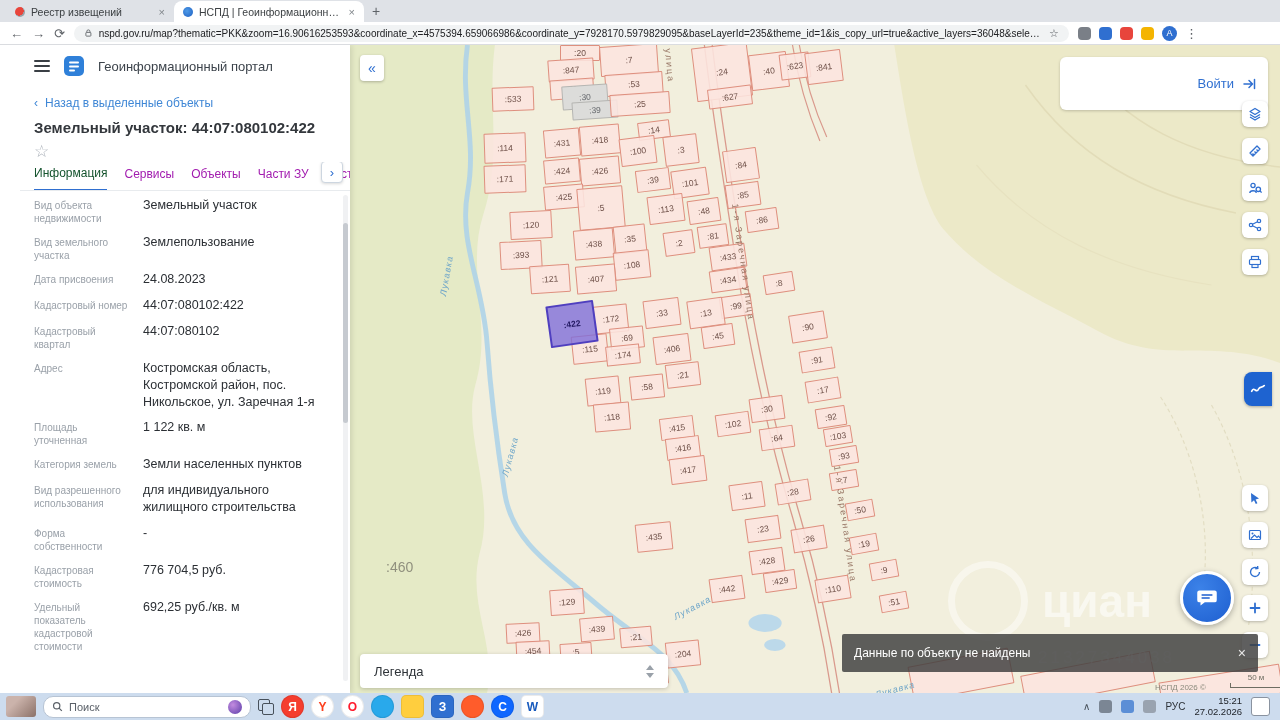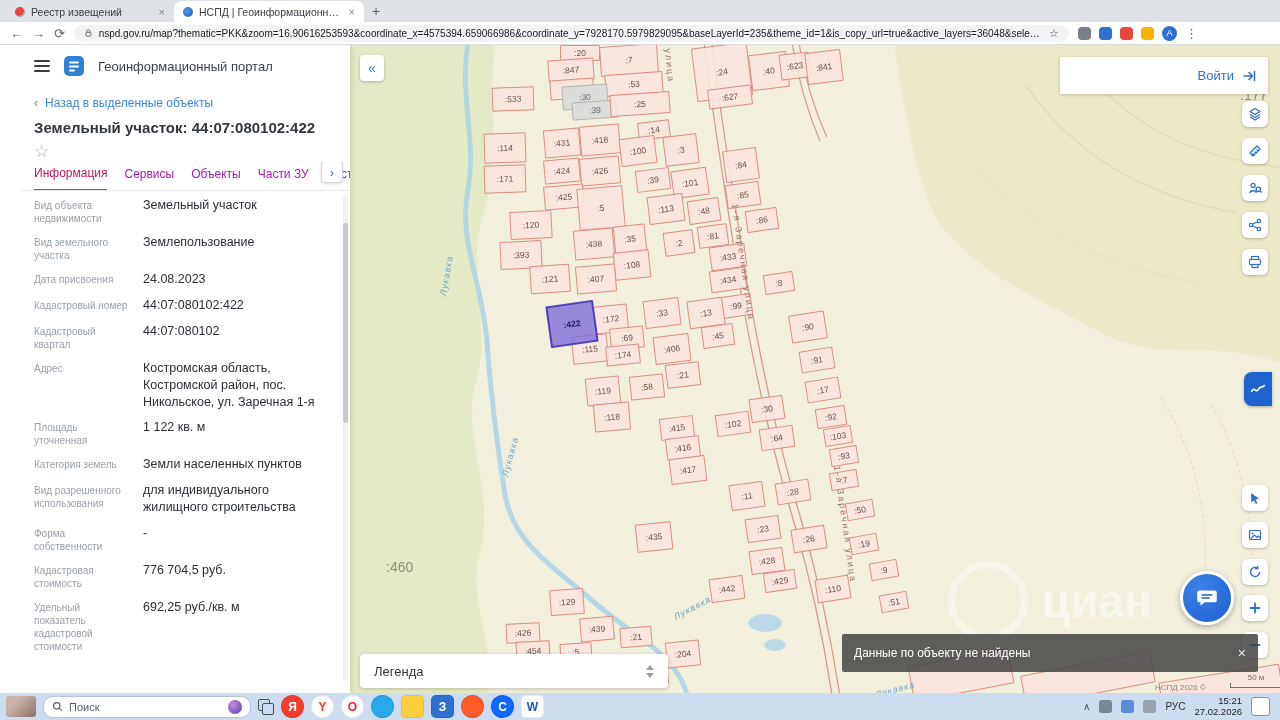--- a/index.html
+++ b/index.html
@@ -35,21 +35,21 @@
   .panel{width:330px;flex:0 0 330px;background:#fff;position:relative;z-index:5;display:flex;flex-direction:column;box-shadow:2px 0 5px rgba(0,0,0,.10);padding-left:20px;}
   .appbar{height:42px;display:flex;align-items:center;gap:13px;padding:0 14px;flex:0 0 auto;}
   .burger{display:flex;flex-direction:column;gap:3px;}
   .burger i{width:16px;height:2px;background:#3a3f45;border-radius:1px;display:block;}
   .app-title{font-size:13px;color:#3c434b;}
   .back-row{padding:9px 14px 2px;font-size:12px;color:#3f87d6;display:flex;gap:7px;align-items:center;}
   .obj-title{padding:7px 14px 2px;font-size:15px;font-weight:bold;color:#33373c;}
   .fav-star{padding:5px 14px 2px;color:#aeb4bc;font-size:17px;line-height:1;}
   .tabs-row{display:flex;align-items:flex-end;gap:17px;padding:4px 14px 0;border-bottom:1px solid #e8ebee;position:relative;overflow:hidden;}
   .ptab{font-size:12px;color:#a21caf;padding-bottom:9px;white-space:nowrap;}
-  .ptab.active{color:#be185d;border-bottom:2px solid #2f6fd0;margin-bottom:-1px;}
+  .ptab.active{color:#14532d;border-bottom:2px solid #2f6fd0;margin-bottom:-1px;}
   .tabs-more{position:absolute;right:7px;bottom:7px;width:20px;height:20px;background:#fff;border:1px solid #cdd6e0;border-radius:4px;color:#2f6fd0;display:flex;align-items:center;justify-content:center;font-size:13px;box-shadow:0 1px 3px rgba(0,0,0,.15);}
   .rows{flex:1;overflow:hidden;padding:6px 18px 0 14px;position:relative;}
   .info-row{display:flex;gap:13px;margin-bottom:9px;}
   .info-label{flex:0 0 96px;width:96px;font-size:10px;color:#9aa1a9;line-height:1.3;padding-top:2px;}
   .info-value{font-size:12.5px;color:#2b2f34;line-height:1.35;}
   .scroll-track{position:absolute;right:2px;top:150px;bottom:12px;width:5px;background:#f0f1f3;border-radius:3px;}
   .scroll-thumb{position:absolute;right:2px;top:178px;height:200px;width:5px;background:#c6cad0;border-radius:3px;}
 
   
   .map{flex:1;position:relative;overflow:hidden;background:#f2efdd;}
@@ -60,21 +60,21 @@
   .parcel.gray{background:#dcdcda;border-color:#b5b5b2;}
   .parcel.gray .plabel{color:#63666a;}
   .parcel.selected{background:rgba(128,110,218,.80);border:2px solid #4f3fbf;z-index:3;}
   .parcel.selected .plabel{color:#241a63;font-weight:bold;}
   .street-label{position:absolute;font-size:9px;color:#93705f;letter-spacing:2px;white-space:nowrap;transform-origin:left top;opacity:.95;}
   .river-label{position:absolute;font-size:9px;font-style:italic;color:#6fa6c9;letter-spacing:1px;white-space:nowrap;transform-origin:left top;}
   .map-label{position:absolute;font-size:14px;color:#90907e;white-space:nowrap;}
 
   
   .collapse-btn{position:absolute;left:10px;top:10px;width:24px;height:26px;background:#fff;border-radius:4px;color:#2f6fd0;font-size:14px;display:flex;align-items:center;justify-content:center;box-shadow:0 1px 3px rgba(0,0,0,.25);z-index:6;}
-  .login-btn{position:absolute;top:12px;right:12px;width:184px;height:29px;background:#fff;border-radius:0;box-shadow:0 1px 3px rgba(0,0,0,.2);display:flex;align-items:center;justify-content:flex-end;gap:8px;padding:4px 12px;z-index:6;}
+  .login-btn{position:absolute;top:12px;right:12px;width:184px;height:29px;background:#fff;border-radius:6px;box-shadow:0 1px 3px rgba(0,0,0,.2);display:flex;align-items:center;justify-content:flex-end;gap:8px;padding:12px 12px;z-index:6;}
   .login-label{font-size:13px;color:#2f6fd0;}
   .tool-col{position:absolute;right:12px;display:flex;flex-direction:column;gap:11px;z-index:6;}
   .tc1{top:56px;} .tc2{top:440px;} .tc3{top:550px;}
   .tool-btn{width:26px;height:26px;background:#fff;border-radius:6px;box-shadow:0 1px 3px rgba(0,0,0,.25);display:flex;align-items:center;justify-content:center;}
   .draw-btn{position:absolute;right:8px;top:327px;width:28px;height:34px;background:#1e63d0;border-radius:8px 0 0 8px;display:flex;align-items:center;justify-content:center;box-shadow:0 1px 3px rgba(0,0,0,.3);z-index:6;}
   .chat-fab{position:absolute;right:46px;top:526px;width:48px;height:48px;border-radius:50%;background:radial-gradient(circle at 35% 30%,#3c82e8,#1e5fd0);border:3px solid #fff;box-shadow:0 2px 6px rgba(0,0,0,.3);display:flex;align-items:center;justify-content:center;z-index:7;}
   .legend-bar{position:absolute;left:10px;bottom:5px;width:280px;height:34px;background:#fff;border-radius:4px;box-shadow:0 1px 4px rgba(0,0,0,.2);display:flex;align-items:center;padding:0 14px;font-size:13px;color:#2e3338;z-index:6;}
   .legend-toggle{margin-left:auto;display:flex;flex-direction:column;align-items:center;gap:3px;}
   .tri-up{width:0;height:0;border-left:4px solid transparent;border-right:4px solid transparent;border-bottom:5px solid #9aa1a9;}
   .tri-down{width:0;height:0;border-left:4px solid transparent;border-right:4px solid transparent;border-top:5px solid #9aa1a9;}

